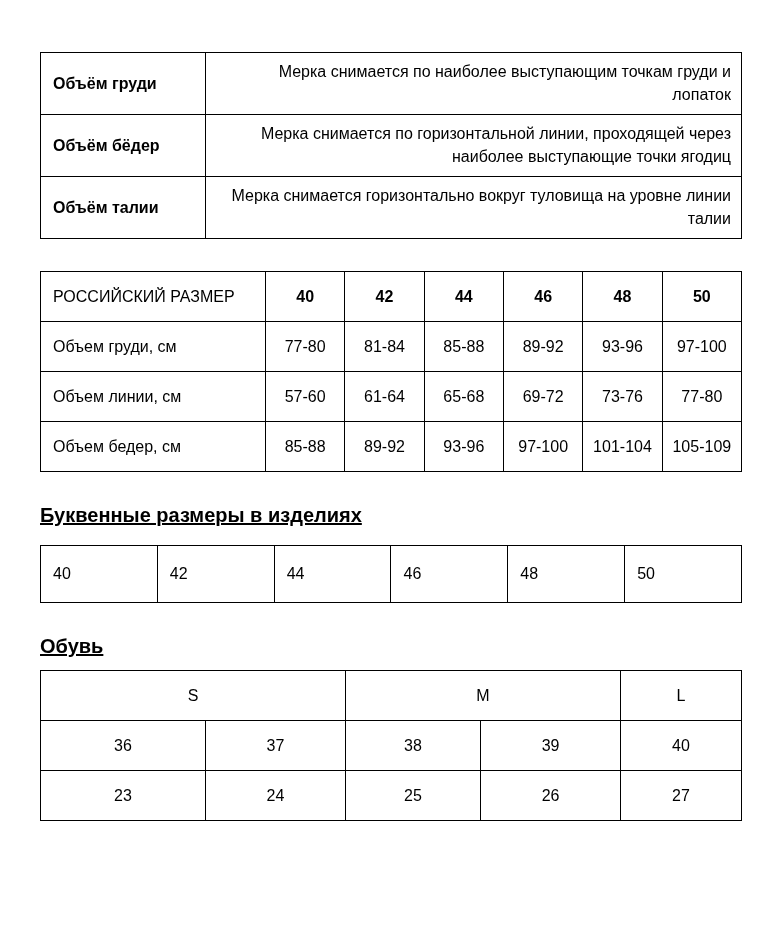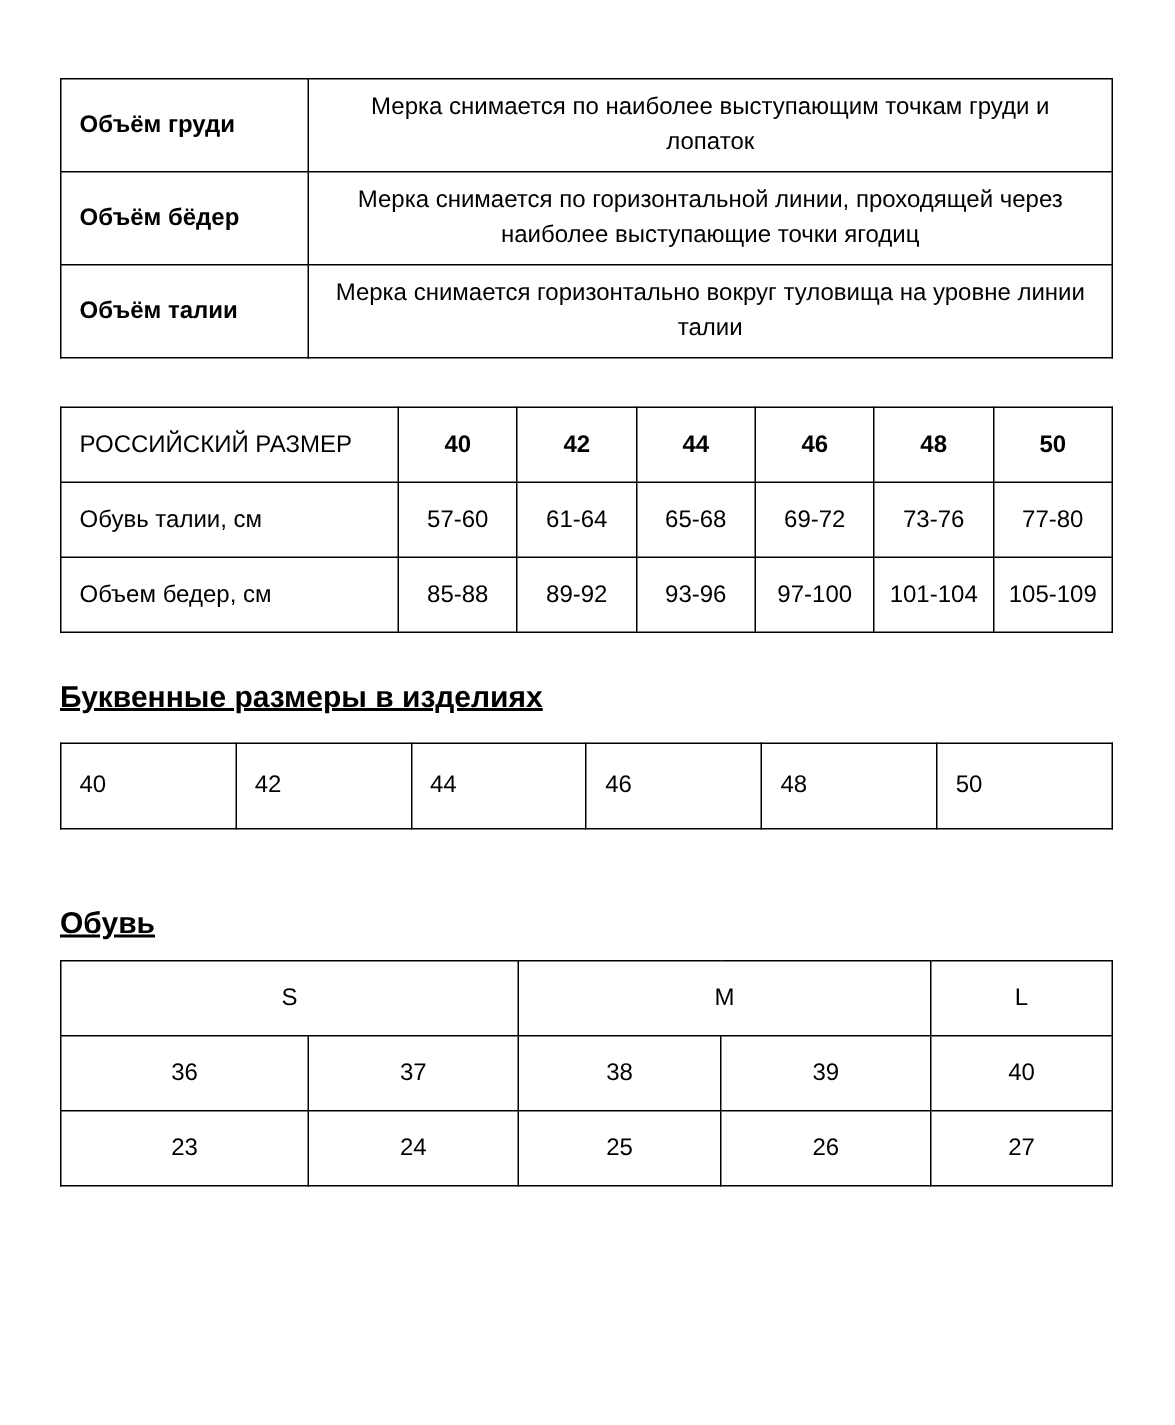--- a/index.html
+++ b/index.html
@@ -31,42 +31,42 @@
   
   .t1 tr { height: 62px; }
   .t1 .m-label {
     font-weight: bold;
     padding: 8px 12px;
     text-align: left;
   }
   .t1 .m-desc {
     padding: 8px 10px;
     line-height: 1.4;
-    text-align: center;
+    text-align: right;
   }
 
   
   .t2 { margin-top: 32px; }
   .t2 tr { height: 50px; }
   .t2 td { text-align: center; }
   .t2 .rowhead {
     text-align: left;
     padding: 0 12px;
   }
   .t2 .size-head { font-weight: bold; }
 
   
   .section-heading {
     font-size: 20px;
     font-weight: bold;
     margin: 32px 0 18px 0;
     line-height: 1.15;
     text-decoration: underline;
   }
-  .section-heading.shoes { margin: 52px 0 12px 0; }
+  .section-heading.shoes { margin: 32px 0 12px 0; }
 
   
   .t3 tr { height: 57px; }
   .t3 td {
     text-align: left;
     padding: 0 12px;
   }
 
   
   .t4 tr { height: 50px; }
@@ -112,21 +112,30 @@
         <tr>
       <td class="rowhead">РОССИЙСКИЙ РАЗМЕР</td>
       <td class="size-head">40</td>
       <td class="size-head">42</td>
       <td class="size-head">44</td>
       <td class="size-head">46</td>
       <td class="size-head">48</td>
       <td class="size-head">50</td>
     </tr>
     <tr>
-      <td class="rowhead">Обувь талии, см</td>
+      <td class="rowhead">Объем груди, см</td>
+      <td>77-80</td>
+      <td>81-84</td>
+      <td>85-88</td>
+      <td>89-92</td>
+      <td>93-96</td>
+      <td>97-100</td>
+    </tr>
+    <tr>
+      <td class="rowhead">Объем линии, см</td>
       <td>57-60</td>
       <td>61-64</td>
       <td>65-68</td>
       <td>69-72</td>
       <td>73-76</td>
       <td>77-80</td>
     </tr>
     <tr>
       <td class="rowhead">Объем бедер, см</td>
       <td>85-88</td>

